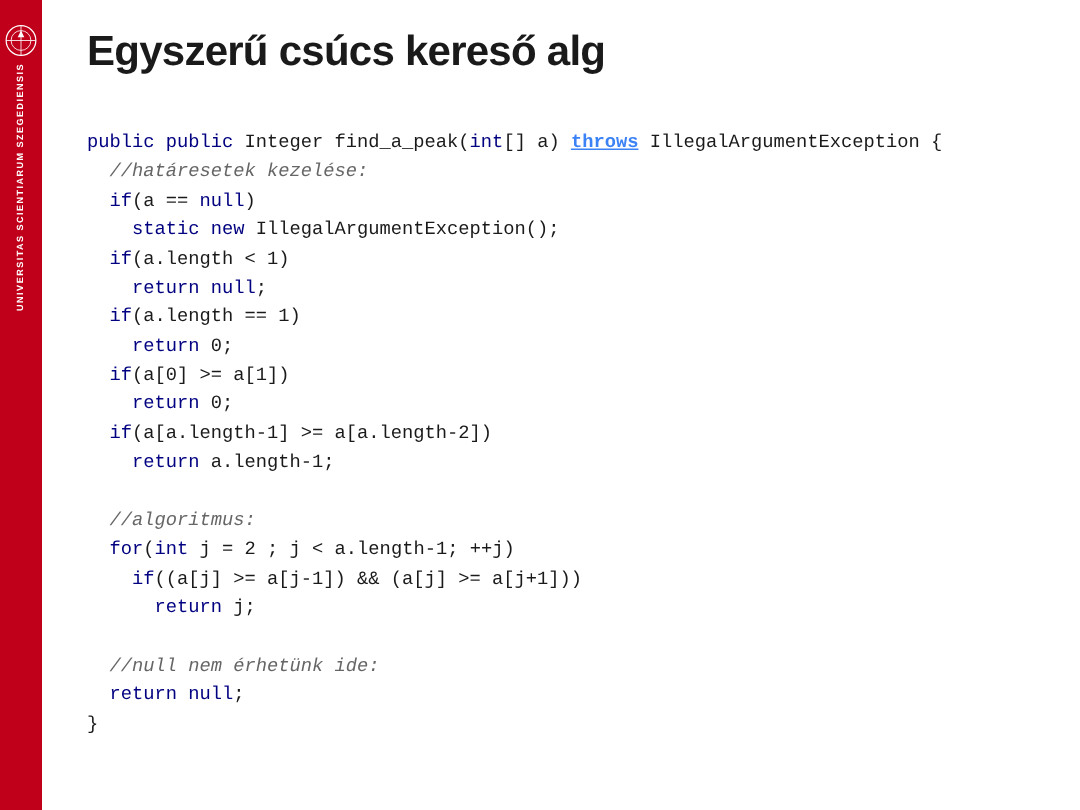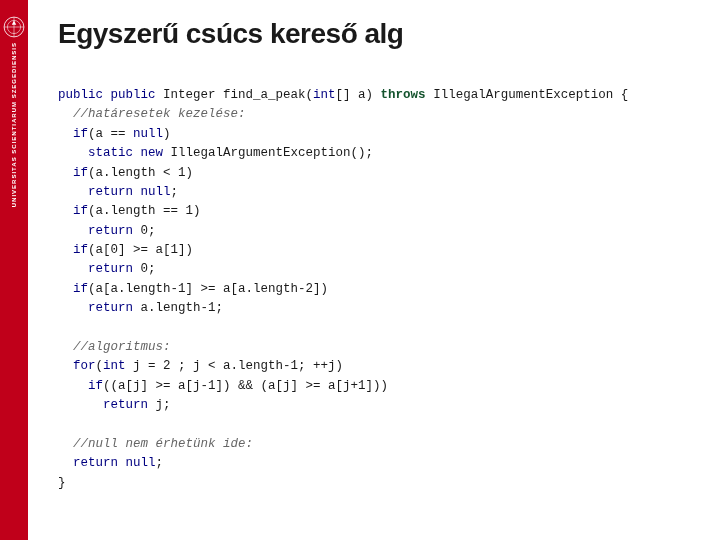--- a/index.html
+++ b/index.html
@@ -75,21 +75,21 @@
       font-family: 'Courier New', Courier, monospace;
       font-size: 12.5px;
       line-height: 1.55;
       color: #1a1a1a;
       background: transparent;
       white-space: pre;
     }
 
     .kw { color: #000080; font-weight: normal; }
     .cm { color: #666666; font-style: italic; text-align: center; }
-    .throws-kw { color: #14532d; font-weight: bold; }
+    .throws-kw { color: #3b82f6; font-weight: bold; text-decoration: underline; }
   </style>
 </head>
 <body>
 
 <div class="slide">
 
   <div class="left-bar">
 
     <svg class="logo-emblem" viewBox="0 0 40 40" xmlns="http://www.w3.org/2000/svg">
       <circle cx="20" cy="20" r="18" fill="none" stroke="white" stroke-width="1.5"></circle>

